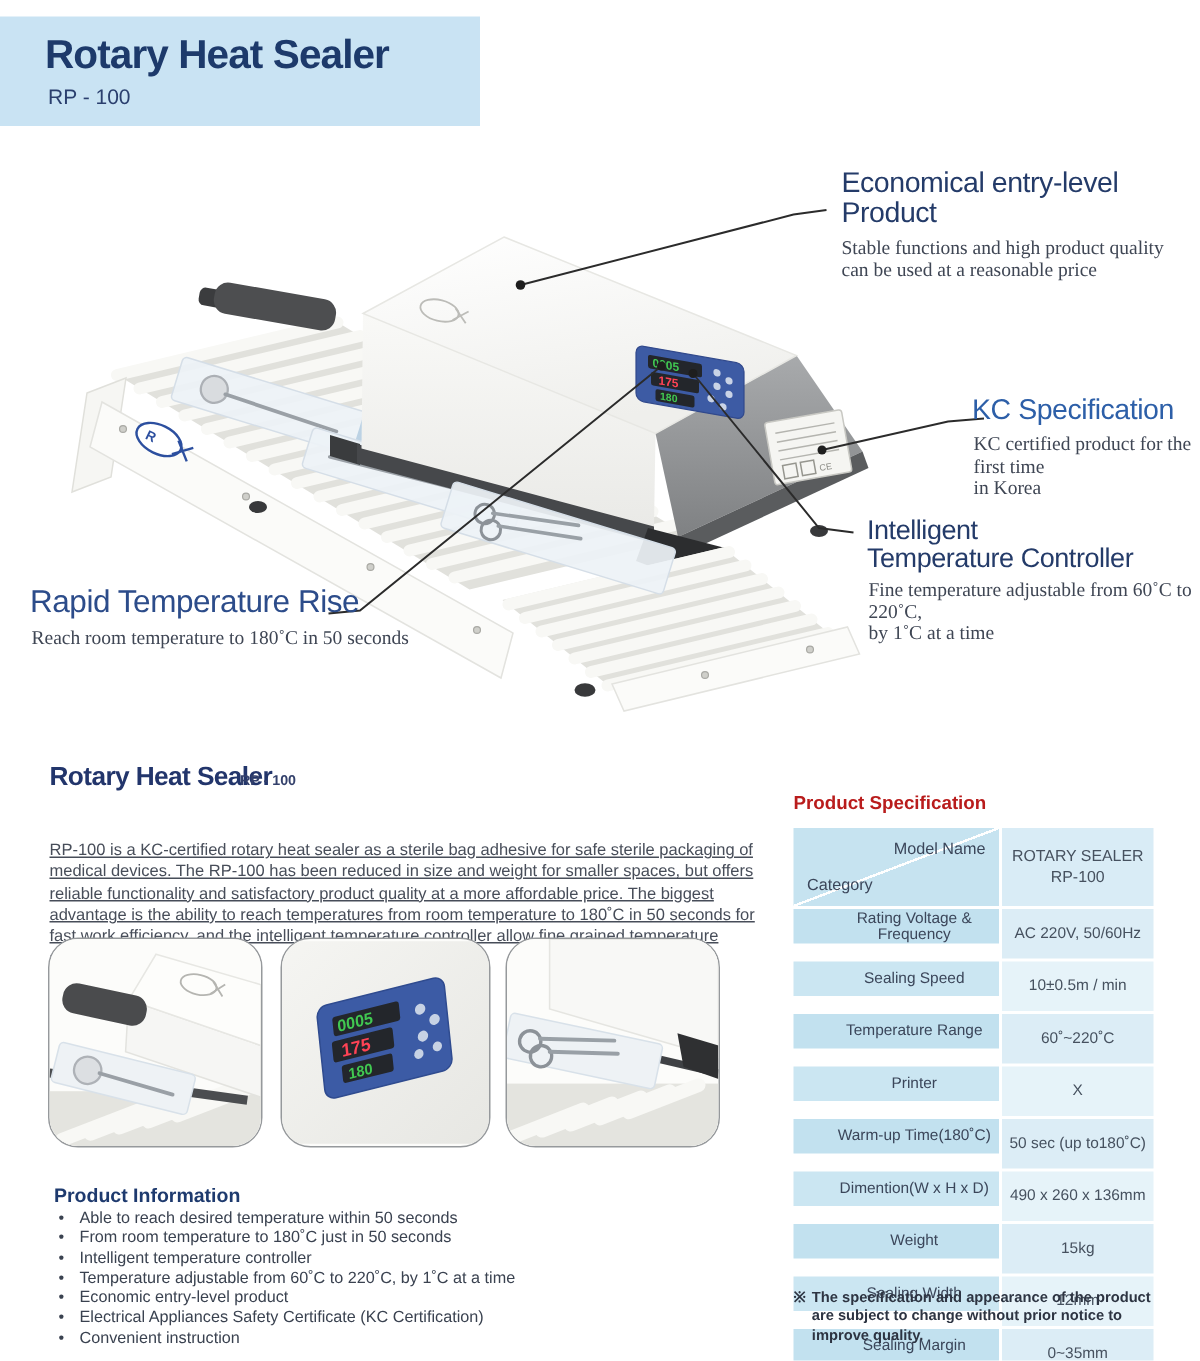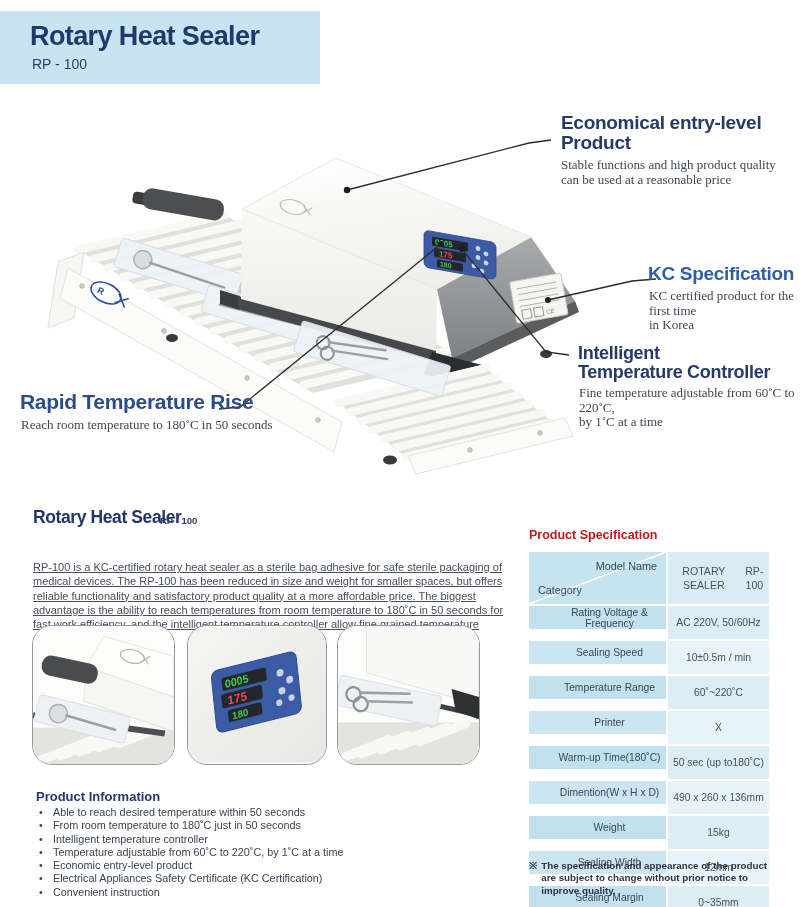--- a/index.html
+++ b/index.html
@@ -7,21 +7,21 @@
   body { width:800px; height:907px; position:relative; overflow:hidden;
          font-family:"Liberation Sans", sans-serif; color:#2b3240; }
   .abs { position:absolute; }
 
   
   .hdr-band { left:0; top:11px; width:320px; height:73px; background:#c9e3f3; }
   .hdr-title { left:30px; top:21px; font-size:27px; font-weight:700; color:#1d3a6b; letter-spacing:-0.6px; }
   .hdr-model { left:32px; top:56px; font-size:14px; font-weight:400; color:#2a3f6e; }
 
   
-  .co-head { font-weight:700; color:#243b69; letter-spacing:-0.3px; line-height:1.05; }
+  .co-head { font-weight:400; color:#243b69; letter-spacing:-0.3px; line-height:1.05; }
   .co-body { font-size:13px; color:#3f4654; line-height:14.5px;font-family:Liberation Serif, serif; }
   .co-econ-h  { left:561px; top:113px; font-size:19px; }
   .co-econ-b  { left:561px; top:158px; }
   .co-kc-h    { left:648px; top:264px; font-size:19px; color:#2d5fa8; }
   .co-kc-b    { left:649px; top:289px; }
   .co-int-h   { left:578px; top:344px; font-size:18px; }
   .co-int-b   { left:579px; top:386px; }
   .co-rapid-h { left:20px;  top:391px; font-size:21px; color:#2c4c8a; }
   .co-rapid-b { left:21px;  top:418px; }
 
@@ -54,21 +54,21 @@
   .sp-c.lab { width:137px; }
   .sp-c.val { width:101px; color:#46515f; }
   .sp-r .lab { background:#c2e1ef; height:23px;padding-left:24px; }
   .sp-r .val { background:#dcedf6; height:33px; }
   .sp-r:nth-child(odd) .lab { background:#cbe6f2; }
   .sp-r:nth-child(odd) .val { background:#e6f3f9; }
   .sp-hrow .lab { height:52px; background:#c6e3f0 !important; position:relative;
       background-image:linear-gradient(to bottom right,
         rgba(0,0,0,0) calc(50% - 0.8px), #fff calc(50% - 0.8px),
         #fff calc(50% + 0.8px), rgba(0,0,0,0) calc(50% + 0.8px)) !important; }
-  .sp-hrow .val { height:52px; background:#d9ecf6 !important; flex-direction:row; line-height:14px; font-size:10.6px; }
+  .sp-hrow .val { height:52px; background:#d9ecf6 !important; flex-direction:column; line-height:14px; font-size:10.6px; }
   .sp-model { position:absolute; top:8px; right:9px; font-size:10.8px; color:#3b465a; }
   .sp-cat   { position:absolute; bottom:8px; left:9px; font-size:10.8px; color:#3b465a; }
   .sp-note { left:529px; top:860px; width:244px; display:flex; gap:4px;
              font-size:9.8px; font-weight:600; color:#2d3442; line-height:12.3px; }
   .sp-note .mark { flex:0 0 auto; }
 </style>
 </head>
 <body>
 
 <div class="abs hdr-band"></div>

